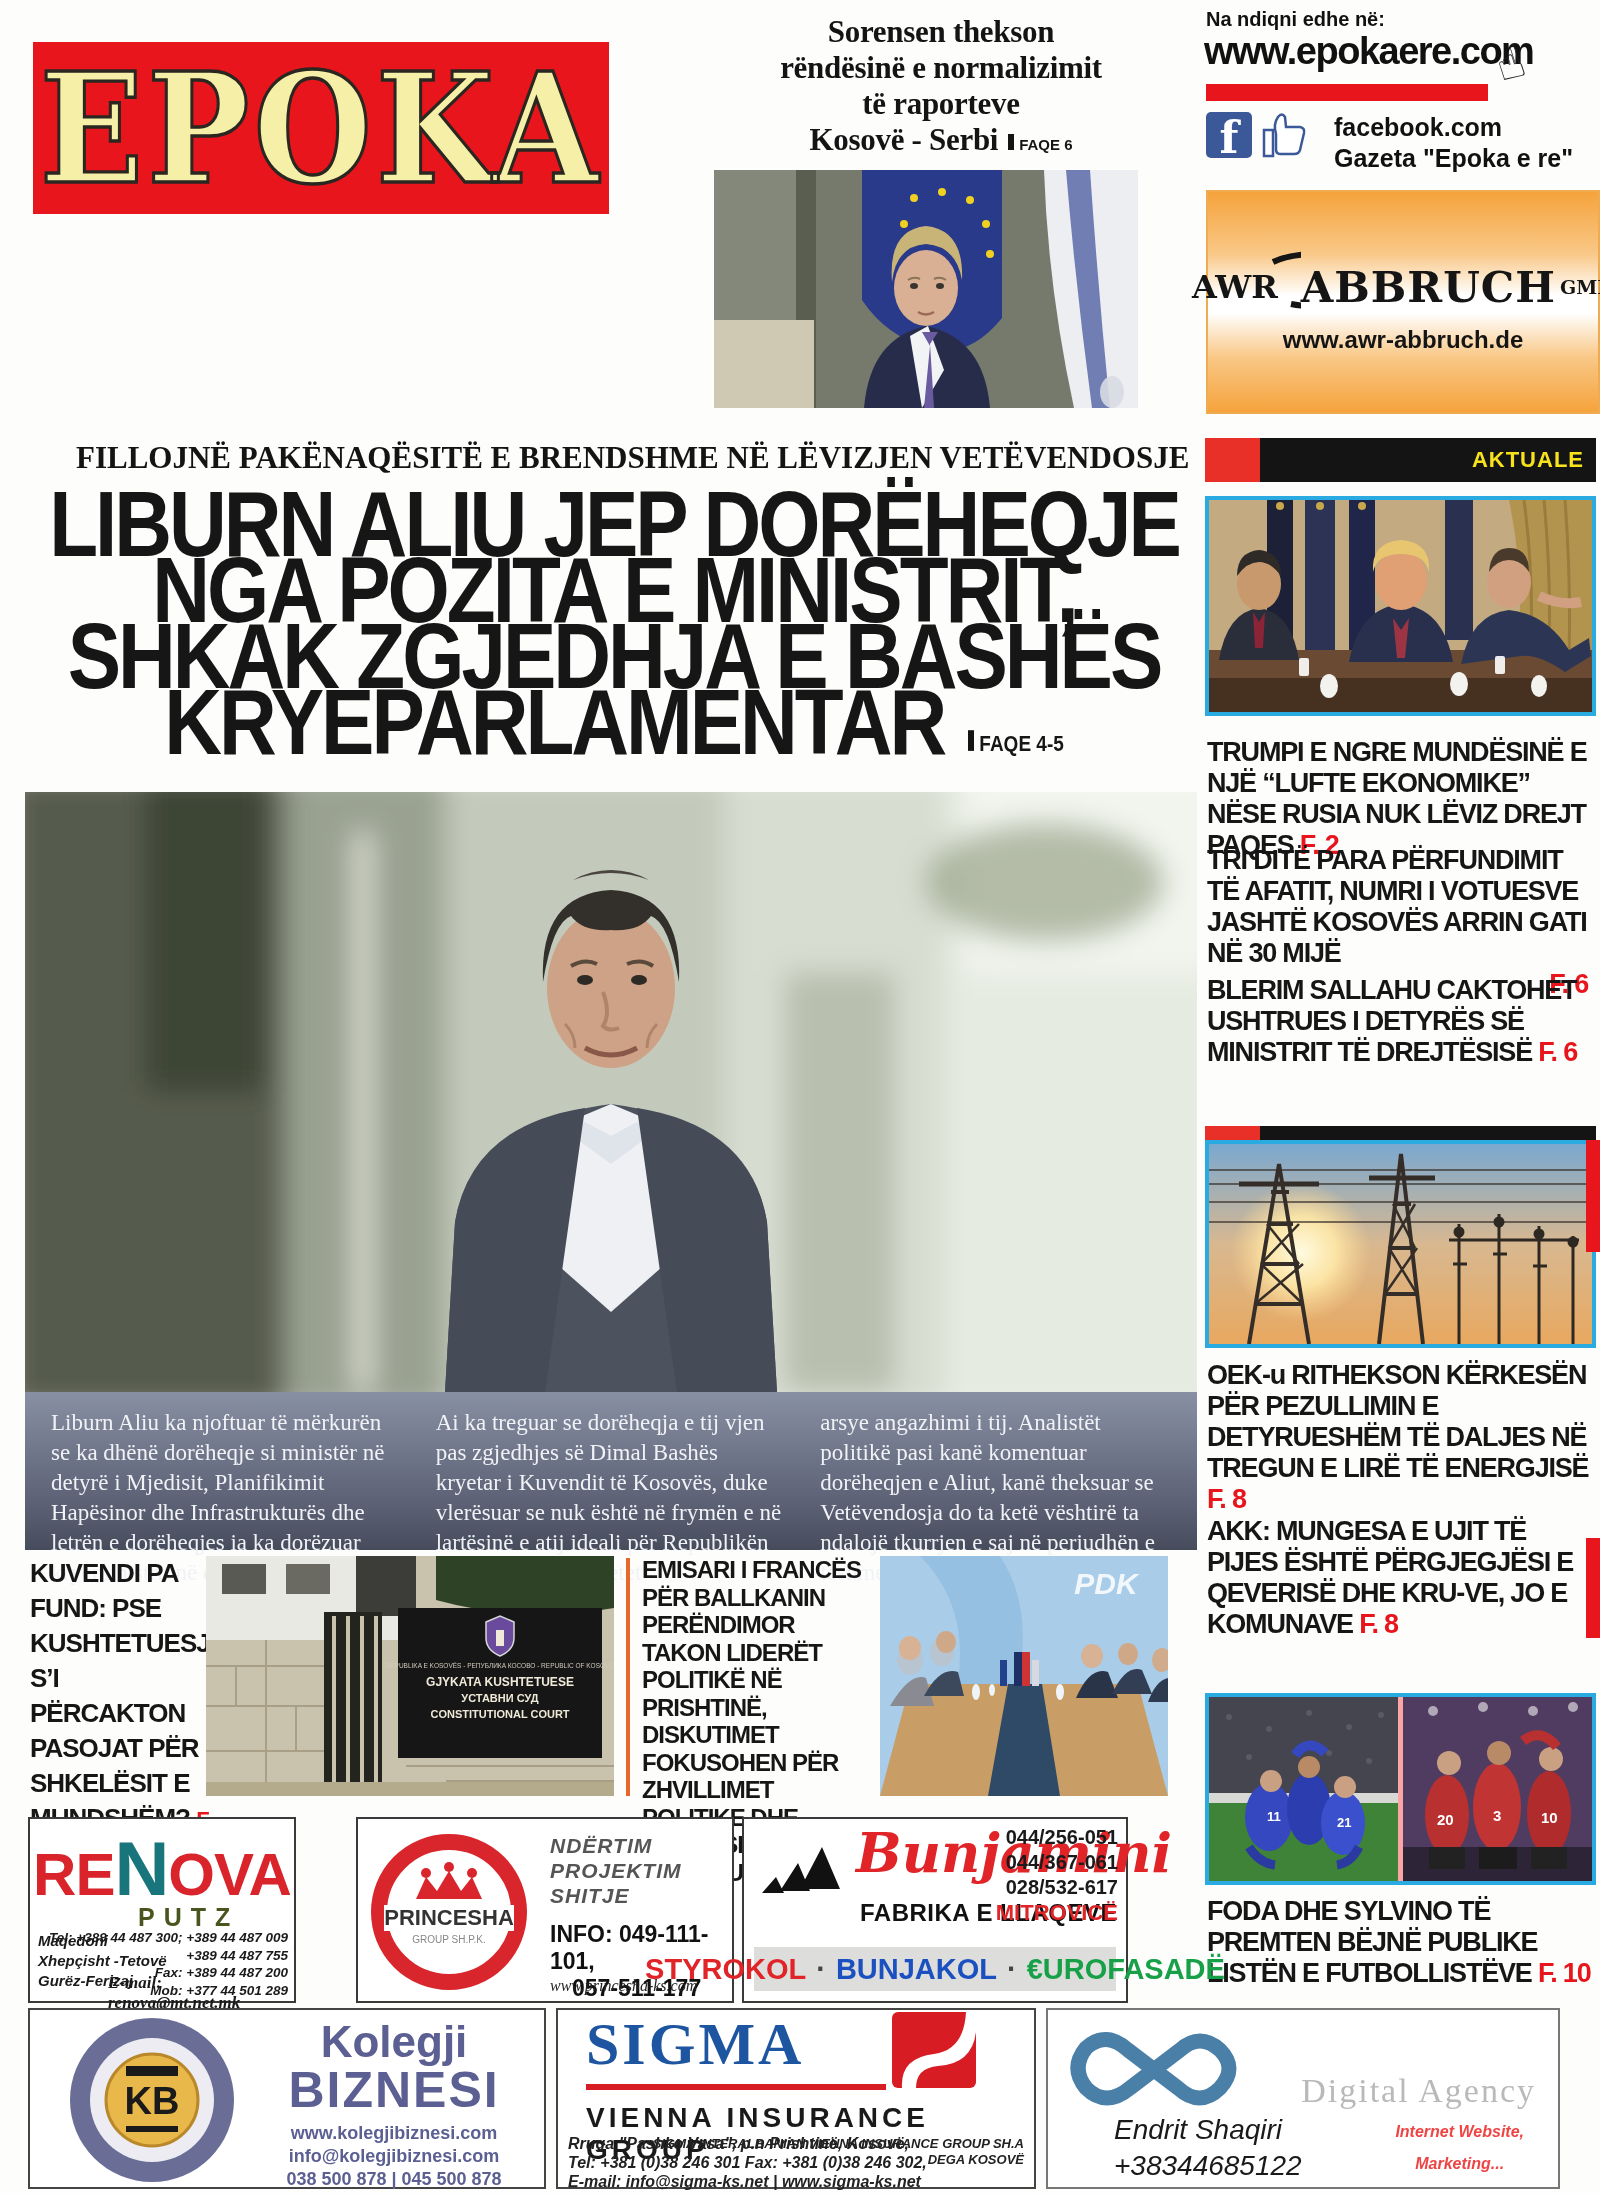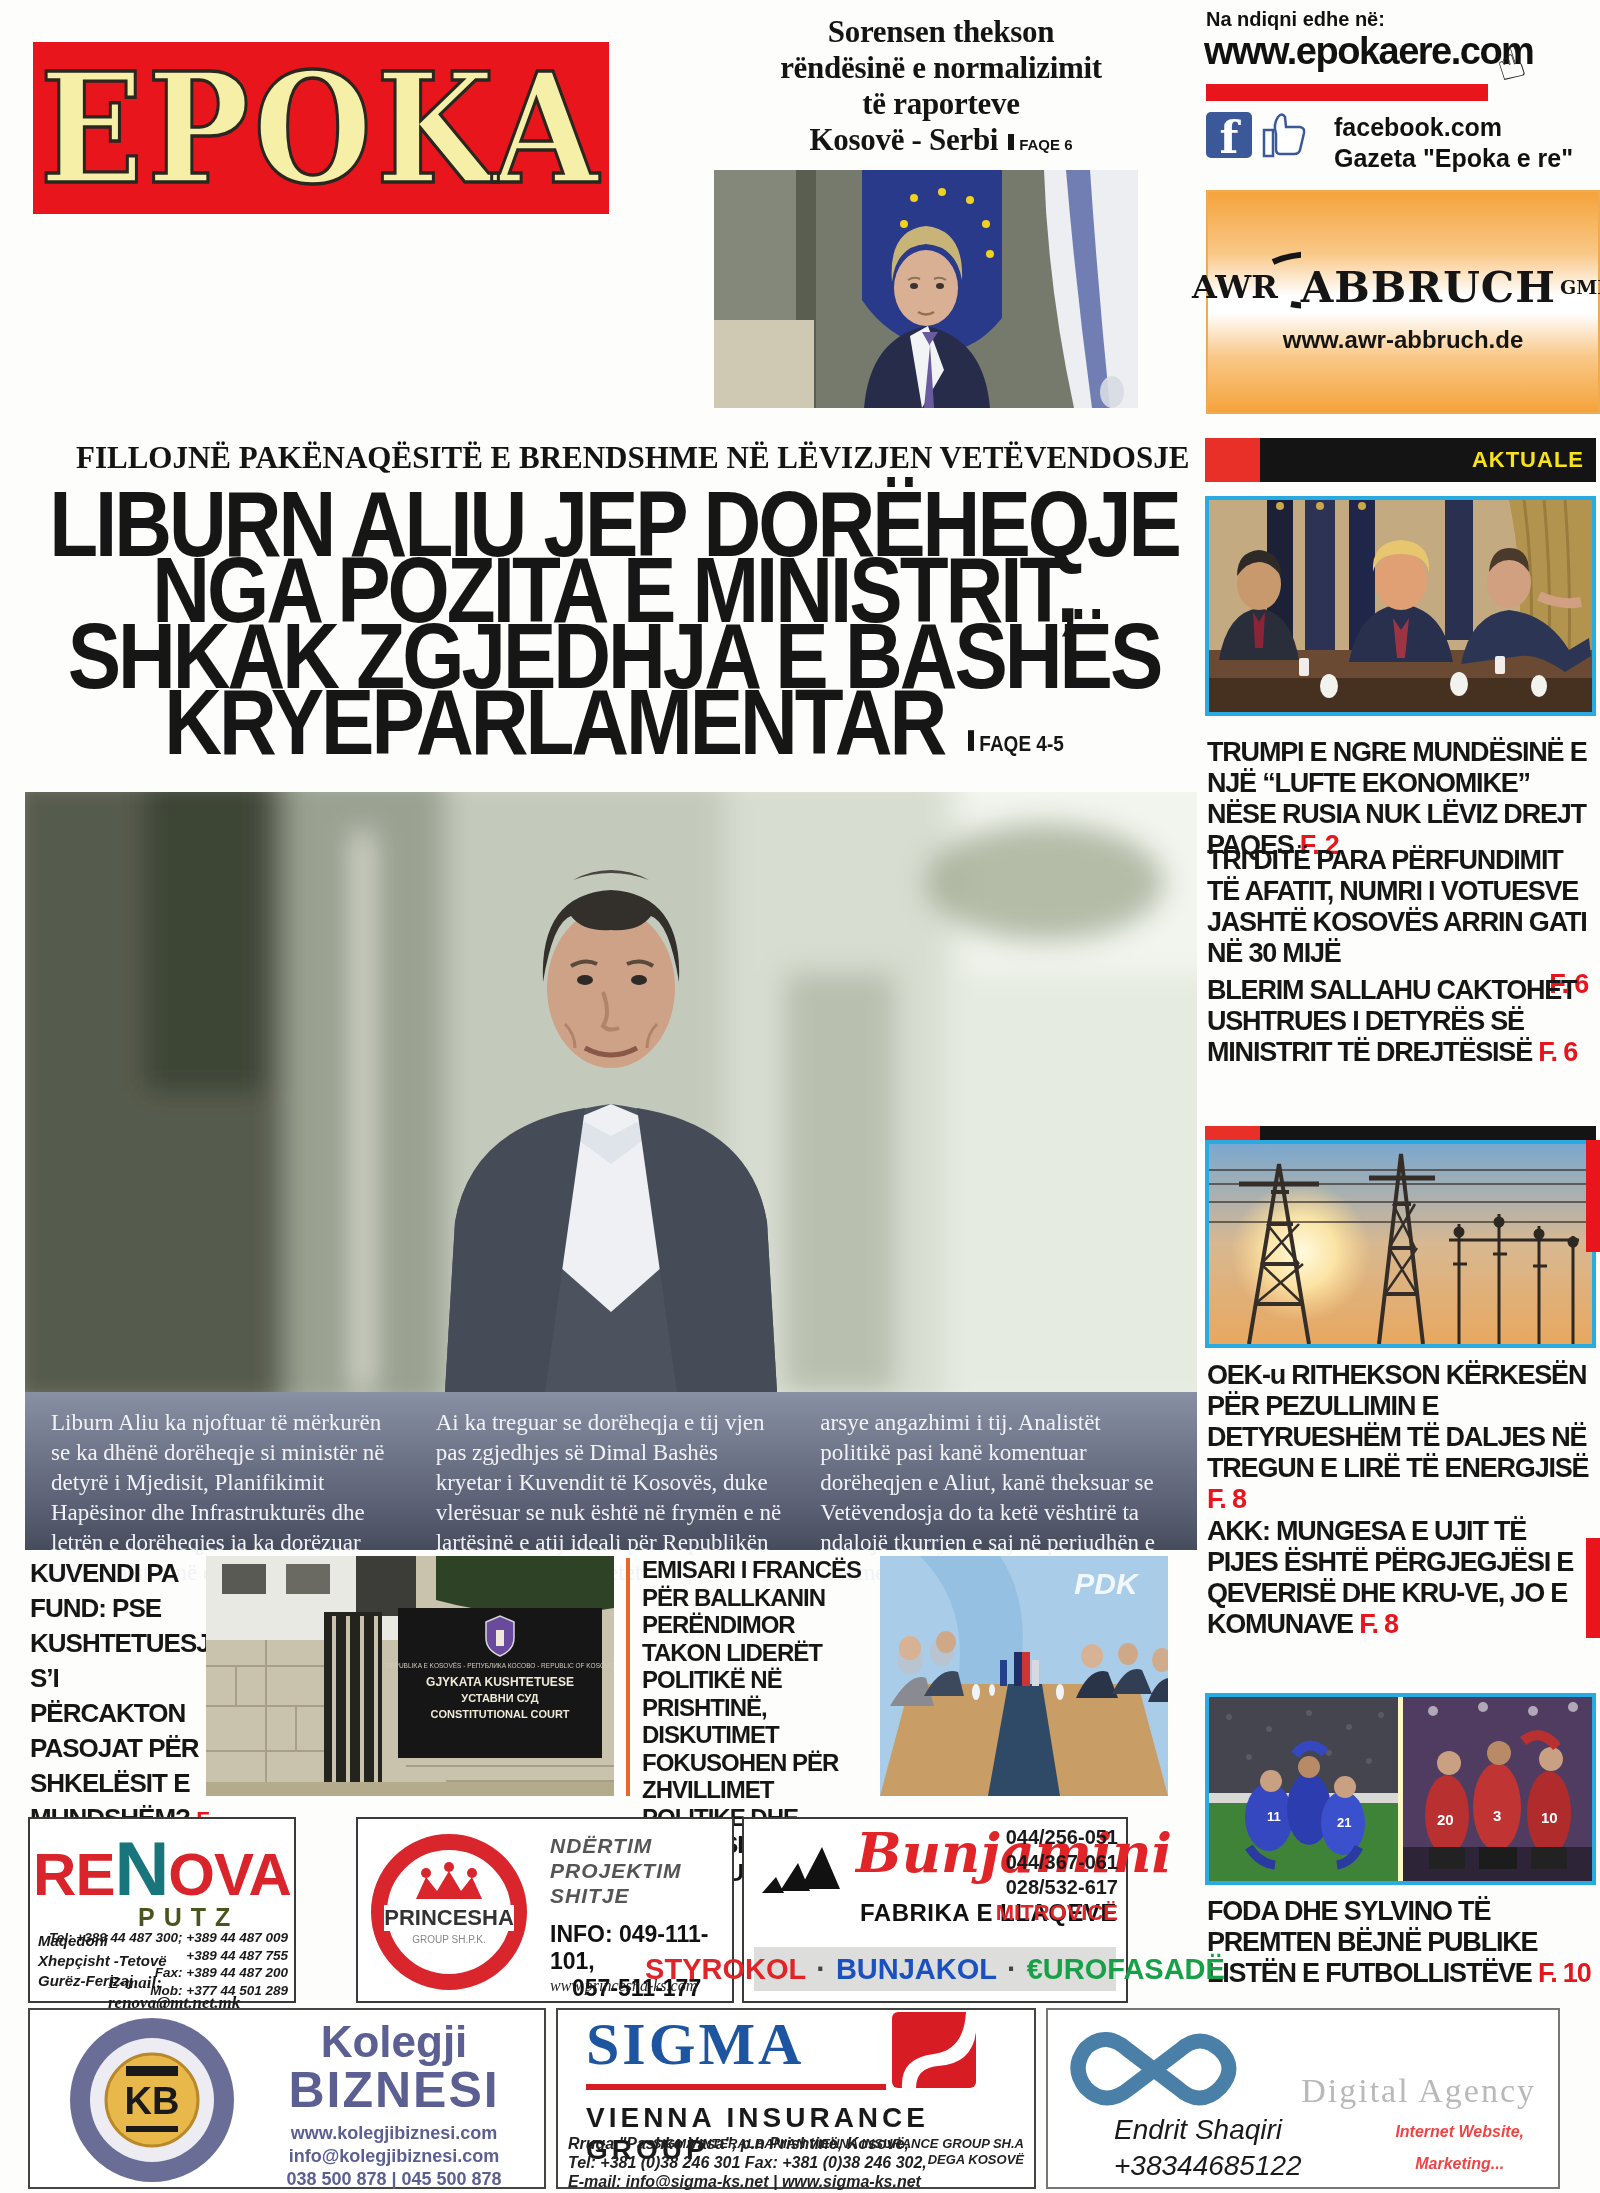--- a/index.html
+++ b/index.html
@@ -47,21 +47,21 @@
   .caption div{flex:1;font-family:"Liberation Serif",serif;font-size:23px;line-height:30px;color:#f0f2f6;}
   
   .bh{font-weight:bold;color:#161616;letter-spacing:-1px;text-transform:none;}
   .ref{color:#e8151c;font-weight:bold;}
   .sideart{font-weight:bold;font-size:27px;line-height:31px;letter-spacing:-1.2px;color:#161616;}
   .refline{display:block;text-align:right;padding-right:10px;}
   .secbar{background:#141414;position:relative;}
   .secbar .blk{position:absolute;left:0;top:0;width:55px;height:100%;background:#e83028;}
   .secbar .lab{position:absolute;right:12px;top:50%;transform:translateY(-50%);
                color:#f8e21c;font-weight:bold;font-size:22px;letter-spacing:1px;}
-  .cyframe{border:4px solid #29abe2;background:#fef9c3;}
+  .cyframe{border:4px solid #29abe2;background:#fca5a5;}
   
   .adbox{border:2px solid #3a3a3a;background:#fff;box-sizing:border-box;}
   .adbox2{border:2px solid #777;background:#fff;box-sizing:border-box;}
   .ren-re,.ren-ova{color:#d8242a;font-weight:bold;font-size:60px;letter-spacing:-1px;}
   .ren-n{color:#19757c;font-weight:bold;font-size:76px;letter-spacing:-1px;}
   .ren-putz{color:#49551f;font-weight:bold;font-size:25px;letter-spacing:9px;}
   .ren-loc{font-style:italic;font-weight:bold;font-size:15px;line-height:20px;color:#1a1a1a;}
   .ren-mail{font-style:italic;font-weight:bold;font-size:17px;color:#1a1a1a;font-family:"Liberation Serif",serif;}
   .ren-tel{font-style:italic;font-weight:bold;font-size:13.5px;line-height:17.5px;text-align:right;color:#1a1a1a;}
   .pri-serv{font-style:italic;font-weight:bold;color:#555;font-size:21px;line-height:25px;letter-spacing:1px;}

